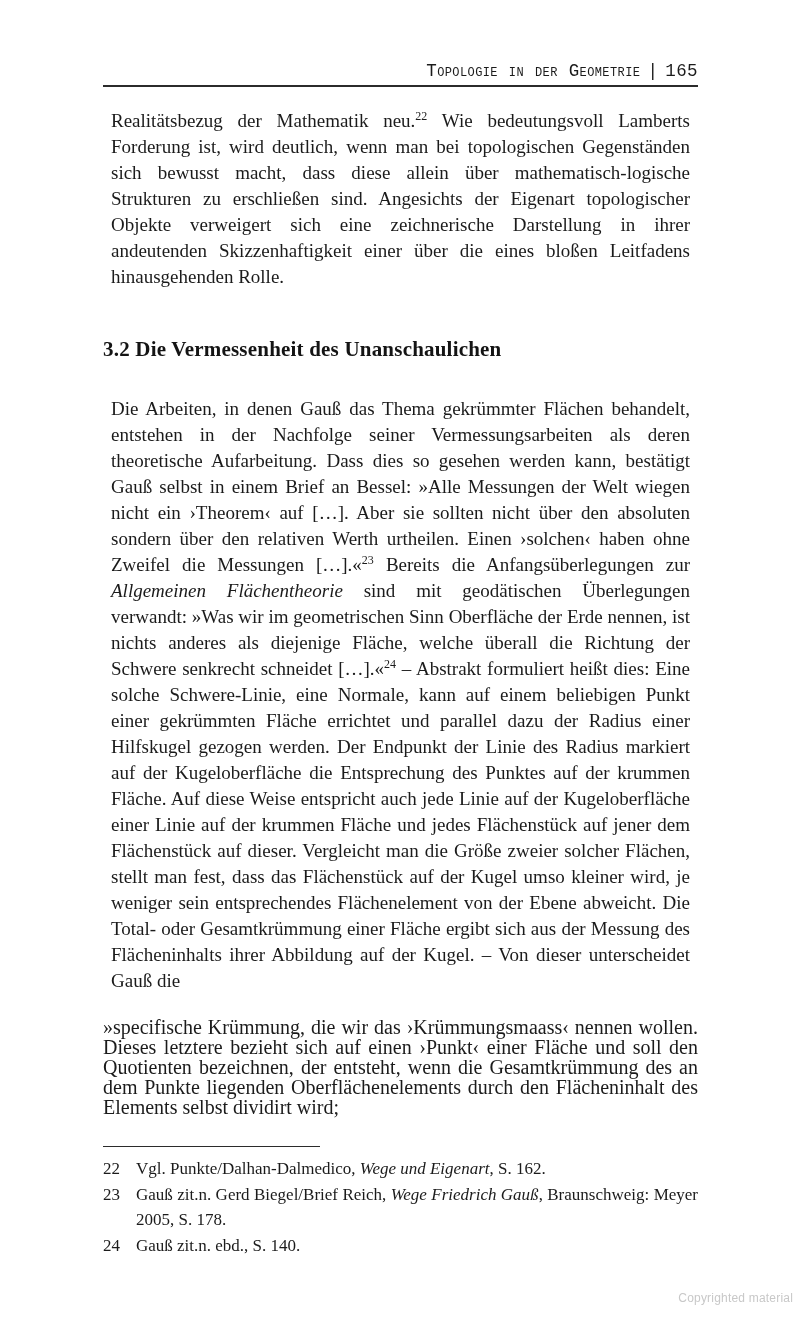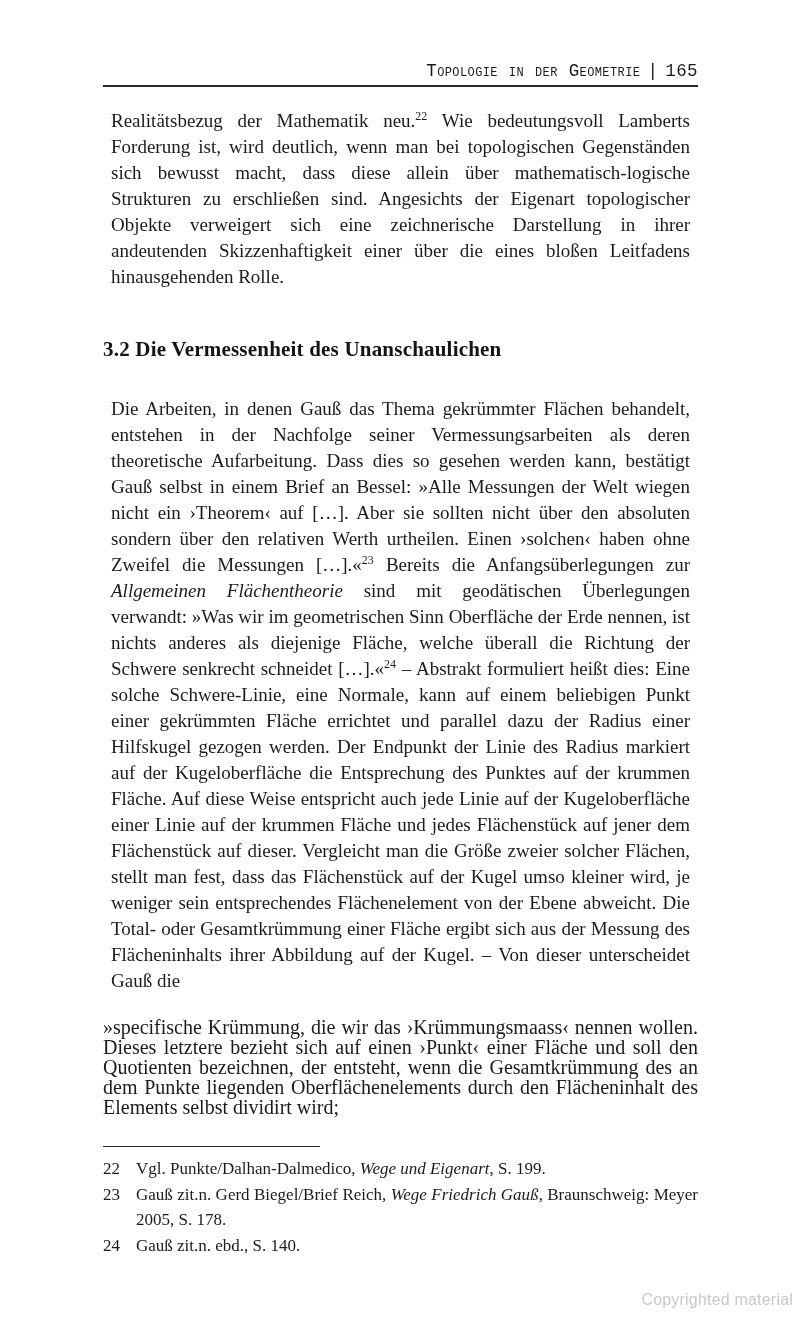--- a/index.html
+++ b/index.html
@@ -86,21 +86,21 @@
   }
   .fn-row { display: flex; line-height: 25.5px; }
   .fn-num { flex: 0 0 33px; }
   .fn-text { flex: 1; text-align: justify; }
 
   
   .watermark {
     position: absolute;
     right: 7px; top: 1291px;
     font-family: "Liberation Sans", sans-serif;
-    font-size: 16px;
+    font-size: 12px;
     color: #c8c8c8;
     letter-spacing: 0.2px;
   }
 </style>
 </head>
 <body>
 
 <div class="page">
 
   <header class="running-header">
@@ -115,21 +115,21 @@
     <p class="body-par"><span>Die Arbeiten, in denen Gauß das Thema gekrümmter Flächen behandelt, entstehen in der Nachfolge seiner Vermessungsarbeiten als deren theoretische Aufarbeitung. Dass dies so gesehen werden kann, bestätigt Gauß selbst in einem Brief an Bessel: »Alle Messungen der Welt wiegen nicht ein ›Theorem‹ auf […]. Aber sie sollten nicht über den absoluten sondern über den relativen Werth urtheilen. Einen ›solchen‹ haben ohne Zweifel die Messungen […].«</span><sup>23</sup><span> Bereits die Anfangsüberlegungen zur </span><span class="it">Allgemeinen Flächentheorie</span><span> sind mit geodätischen Überlegungen verwandt: »Was wir im geometrischen Sinn Oberfläche der Erde nennen, ist nichts anderes als diejenige Fläche, welche überall die Richtung der Schwere senkrecht schneidet […].«</span><sup>24</sup><span> – Abstrakt formuliert heißt dies: Eine solche Schwere-Linie, eine Normale, kann auf einem beliebigen Punkt einer gekrümmten Fläche errichtet und parallel dazu der Radius einer Hilfskugel gezogen werden. Der Endpunkt der Linie des Radius markiert auf der Kugeloberfläche die Entsprechung des Punktes auf der krummen Fläche. Auf diese Weise entspricht auch jede Linie auf der Kugeloberfläche einer Linie auf der krummen Fläche und jedes Flächenstück auf jener dem Flächenstück auf dieser. Vergleicht man die Größe zweier solcher Flächen, stellt man fest, dass das Flächenstück auf der Kugel umso kleiner wird, je weniger sein entsprechendes Flächenelement von der Ebene abweicht. Die Total- oder Gesamtkrümmung einer Fläche ergibt sich aus der Messung des Flächeninhalts ihrer Abbildung auf der Kugel. – Von dieser unterscheidet Gauß die</span></p>
 
     <blockquote class="quote"><span>»specifische Krümmung, die wir das ›Krümmungsmaass‹ nennen wollen. Dieses letztere bezieht sich auf einen ›Punkt‹ einer Fläche und soll den Quotienten bezeichnen, der entsteht, wenn die Gesamtkrümmung des an dem Punkte liegenden Oberflächenelements durch den Flächeninhalt des Elements selbst dividirt wird;</span></blockquote>
   </main>
 
   <footer class="footnotes">
     <div class="fn-rule"></div>
 
     <div class="fn-row">
       <span class="fn-num">22</span>
-      <span class="fn-text"><span>Vgl. Punkte/Dalhan-Dalmedico, </span><span class="it">Wege und Eigenart</span><span>, S. 199.</span></span>
+      <span class="fn-text"><span>Vgl. Punkte/Dalhan-Dalmedico, </span><span class="it">Wege und Eigenart</span><span>, S. 162.</span></span>
     </div>
 
     <div class="fn-row">
       <span class="fn-num">23</span>
       <span class="fn-text"><span>Gauß zit.n. Gerd Biegel/Brief Reich, </span><span class="it">Wege Friedrich Gauß</span><span>, Braunschweig: Meyer 2005, S. 178.</span></span>
     </div>
 
     <div class="fn-row">
       <span class="fn-num">24</span>
       <span class="fn-text"><span>Gauß zit.n. ebd., S. 140.</span></span>

